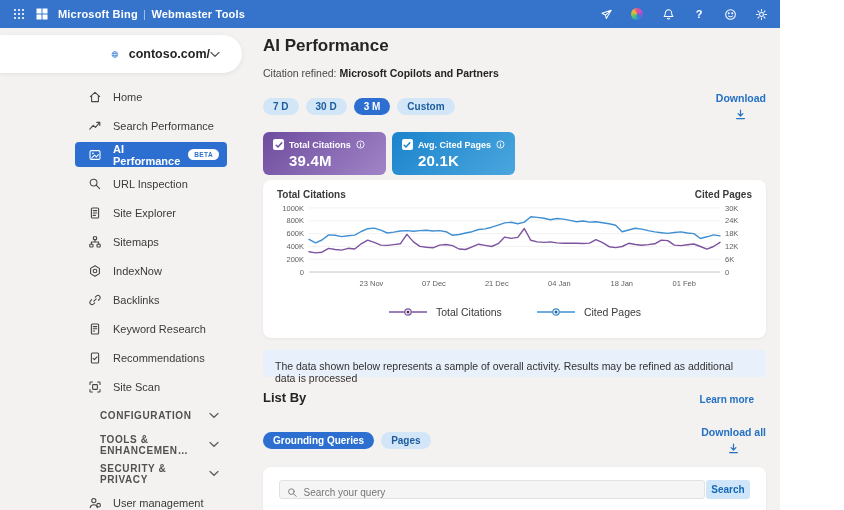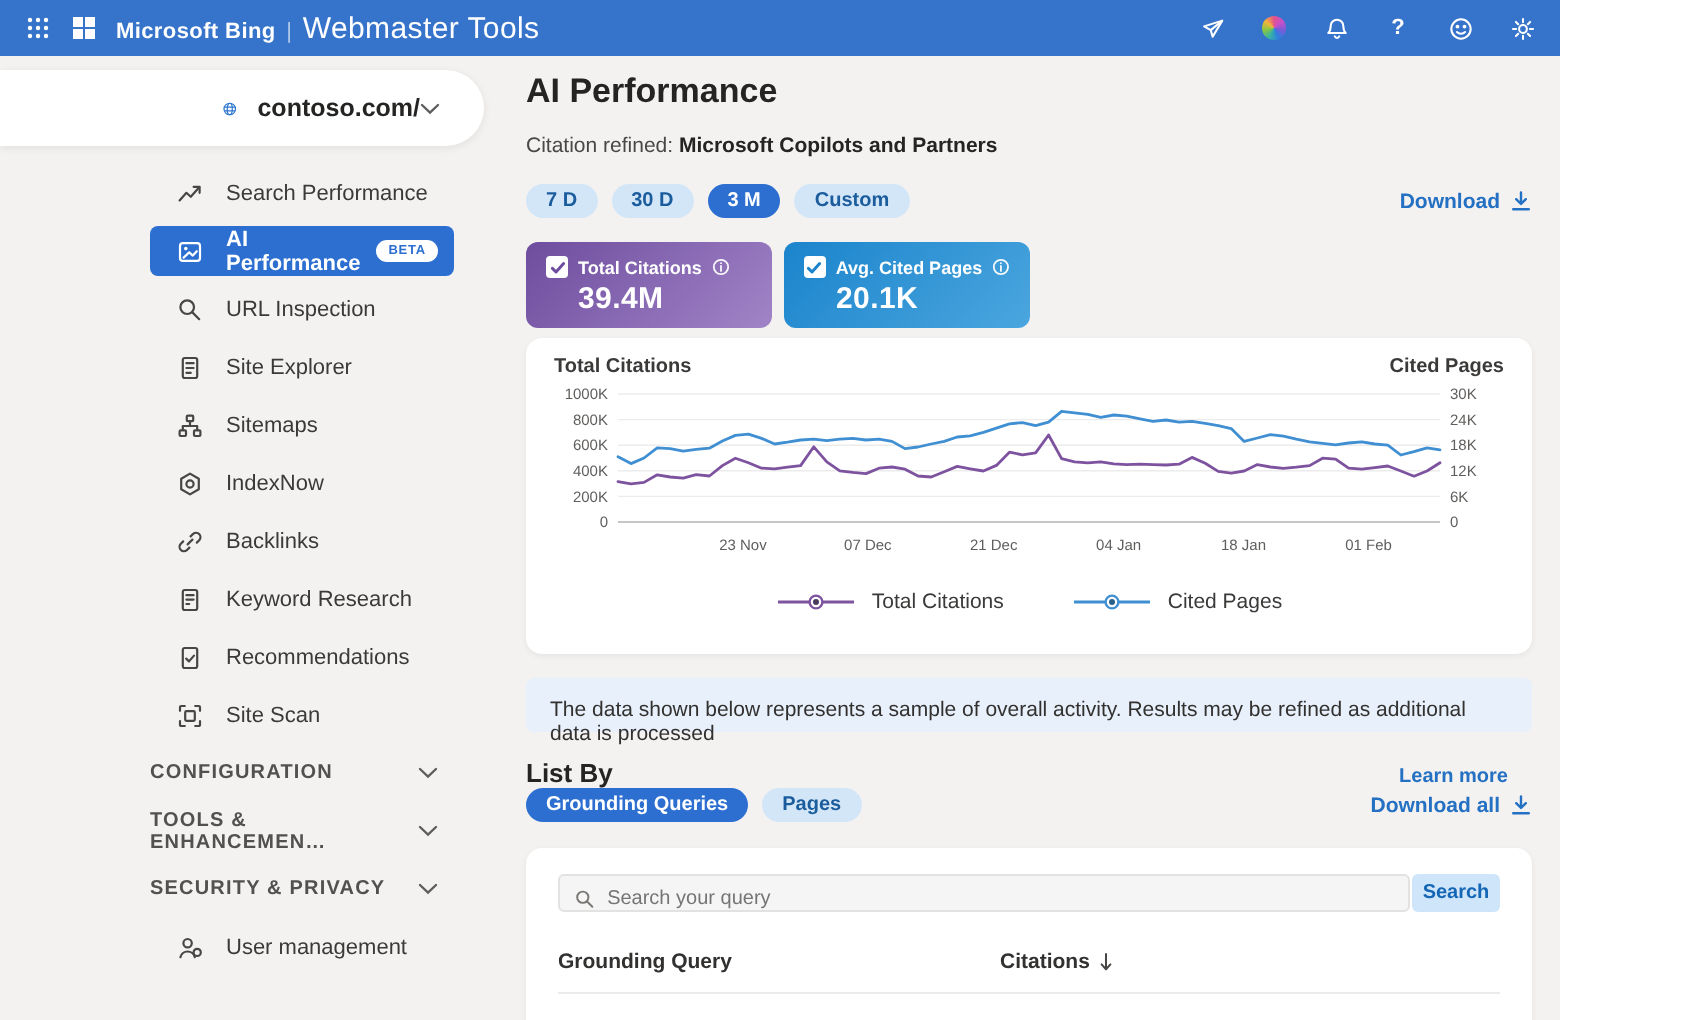--- a/index.html
+++ b/index.html
@@ -14,21 +14,21 @@
   .app { position: absolute; left: 0; top: 0; width: 780px; height: 510px; background: var(--page-bg, #f3f2f1); }
 
   
   .topbar {
     height: 28px; background: var(--topbar, #3674cb);
     display: flex; align-items: center; padding: 0 12px; color: #fff;
   }
   .topbar .left { display: flex; align-items: center; gap: 9px; }
   .brand { font-size: 11px; font-weight: bold; letter-spacing: .2px; }
   .brand-sep { color: rgba(255,255,255,.6); font-weight: normal; margin: 0 2px; }
-  .brand2 { font-size: 15px; font-weight: normal; }
+  .brand2 { font-size: 11px; font-weight: bold; }
   .topbar .right { margin-left: auto; display: flex; align-items: center; gap: 17px; }
   .tb-icon { width: 14px; height: 14px; display: flex; align-items: center; justify-content: center; cursor: pointer; }
   .copilot-dot { width: 12px; height: 12px; border-radius: 50%;
     background: conic-gradient(#e2528b, #c94fc9, #7b5bd6, #2f7fe0, #35b3a5, #8bc542, #f3b53a, #e2528b); }
 
   
   .sidebar { position: absolute; left: 0; top: 28px; width: 255px; bottom: 0; }
   .site-pill {
     position: absolute; left: 0; top: 7px; width: 242px; height: 38px; background: #fff;
     border-radius: 0 19px 19px 0; box-shadow: 0 1px 4px rgba(0,0,0,.08);
@@ -44,40 +44,40 @@
   .nav-item .nicon { width: 14px; height: 14px; margin-right: 11px; flex: 0 0 auto; display:flex; align-items:center; }
   .nav-item.selected {
     background: var(--accent, #2c6fd1); color: #fff; font-weight: bold;
     margin: 2px 28px 2px 75px; padding-left: 13px; height: 25px; border-radius: 4px;
   }
   .badge {
     margin-left: auto; margin-right: 8px; background: #fff; color: var(--accent, #2c6fd1);
     font-size: 6.5px; font-weight: bold; letter-spacing: .4px; padding: 2px 6px; border-radius: 7px;
   }
   .nav-section {
-    display: flex; align-items: center; height: 29px; padding: 0 36px 0 75px;
+    display: flex; align-items: center; height: 29px; padding: 0 36px 0 100px;
     font-size: 10px; font-weight: bold; letter-spacing: .6px; color: #53514f; cursor: pointer;
   }
   .nav-section .chev { margin-left: auto; }
 
   
   .main { position: absolute; left: 263px; top: 28px; width: 503px; bottom: 0; }
   .page-title { font-size: 17px; font-weight: bold; color: #252423; margin-top: 8px; }
   .cite-line { margin-top: 11px; font-size: 10.5px; color: #4a4846; }
   .cite-line b { color: #252423; }
 
   .controls-row { margin-top: 13px; display: flex; align-items: center; }
   .pill {
     height: 17px; padding: 0 10px; border-radius: 9px; display: inline-flex; align-items: center;
     background: var(--accent-light, #d3e6f8); color: var(--accent-text, #1b5c9d);
     font-size: 10px; font-weight: bold; margin-right: 7px; cursor: pointer;
   }
   .pill.selected { background: var(--accent, #2c6fd1); color: #fff; }
   .dl-link { margin-left: auto; display: flex; align-items: center; gap: 5px;
-    color: var(--link, #2470c3); font-size: 10.5px; font-weight: bold; cursor: pointer; }
+    color: var(--link, #2470c3); font-size: 10.5px; font-weight: bold; cursor: pointer; flex-direction: column; }
 
   .cards-row { margin-top: 12px; display: flex; gap: 6px; }
   .metric-card {
     width: 123px; height: 43px; border-radius: 6px; color: #fff; padding: 7px 10px; cursor: pointer;
   }
   .mc-top { display: flex; align-items: center; gap: 5px; }
   .mc-check { width: 11px; height: 11px; background: #fff; border-radius: 2px; display:flex; align-items:center; justify-content:center; }
   .mc-label { font-size: 9px; font-weight: bold; white-space: nowrap; }
   .mc-value { font-size: 15px; font-weight: bold; margin: 2px 0 0 16px; letter-spacing: .2px; }
 
@@ -90,21 +90,21 @@
   .legend-item { display: flex; align-items: center; gap: 8px; font-size: 10.5px; color: #3b3a39; cursor: pointer; }
 
   .banner {
     margin-top: 12px; background: var(--banner-bg, #e7f0fb); border-radius: 4px; height: 27px;
     display: flex; align-items: center; padding: 0 12px; gap: 10px; flex-direction: column;
   }
   .banner-text { font-size: 10.5px; color: #33312f; }
   .banner-link { margin-left: auto; font-size: 10px; font-weight: bold; color: var(--link, #2470c3); cursor: pointer; white-space: nowrap; }
 
   .listby-title { margin-top: 13px; font-size: 13px; font-weight: bold; color: #252423; }
-  .listby-row { margin-top: 0; display: flex; align-items: center; }
+  .listby-row { margin-top: 21px; display: flex; align-items: center; }
 
   .table-card {
     margin-top: 13px; background: #fff; border-radius: 8px 8px 0 0; box-shadow: 0 1px 3px rgba(0,0,0,.06);
     padding: 13px 16px 0; height: 110px;
   }
   .search-row { display: flex; }
   .search-box {
     flex: 1; height: 19px; background: #f5f5f5; border: 1px solid #e3e2e0; border-radius: 3px;
     display: flex; align-items: flex-end; padding: 0 7px; gap: 6px;
   }
@@ -199,20 +199,28 @@
       </svg>
       <span class="domain">contoso.com/</span>
       <span class="chev">
         <svg width="10" height="7" viewBox="0 0 10 7" fill="none" stroke="#605e5c" stroke-width="1.2" stroke-linecap="round">
             <path d="M1 1.5 L5 5.3 L9 1.5"></path>
           </svg>
       </span>
     </div>
 
     <div class="nav">
+      <div class="nav-item">
+        <span class="nicon">
+          <svg width="14" height="14" viewBox="0 0 14 14" fill="none" stroke="#484644" stroke-width="1.1" stroke-linejoin="round">
+              <path d="M2 6.8 L7 2.4 L12 6.8 M3.6 6 V11.6 H10.4 V6"></path>
+            </svg>
+        </span>
+        <span>Home</span>
+      </div>
       <div class="nav-item">
         <span class="nicon">
           <svg width="14" height="14" viewBox="0 0 14 14" fill="none" stroke="#484644" stroke-width="1.1" stroke-linejoin="round" stroke-linecap="round">
               <path d="M1.8 10.2 L5.2 6.4 L7.4 8.4 L11.6 3.6"></path>
               <path d="M8.8 3.4 H11.8 V6.4"></path>
             </svg>
         </span>
         <span>Search Performance</span>
       </div>
       <div class="nav-item selected">

